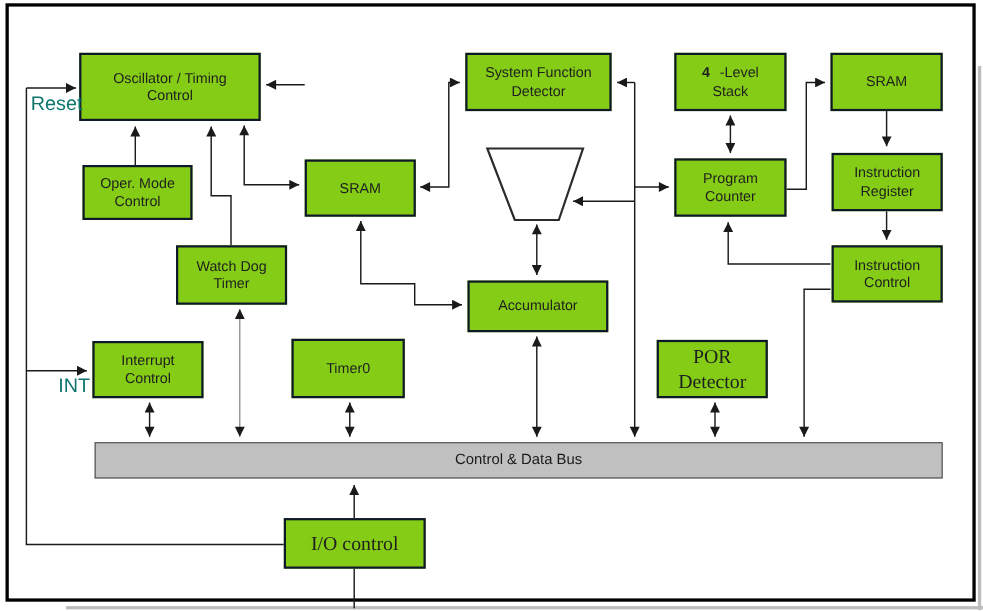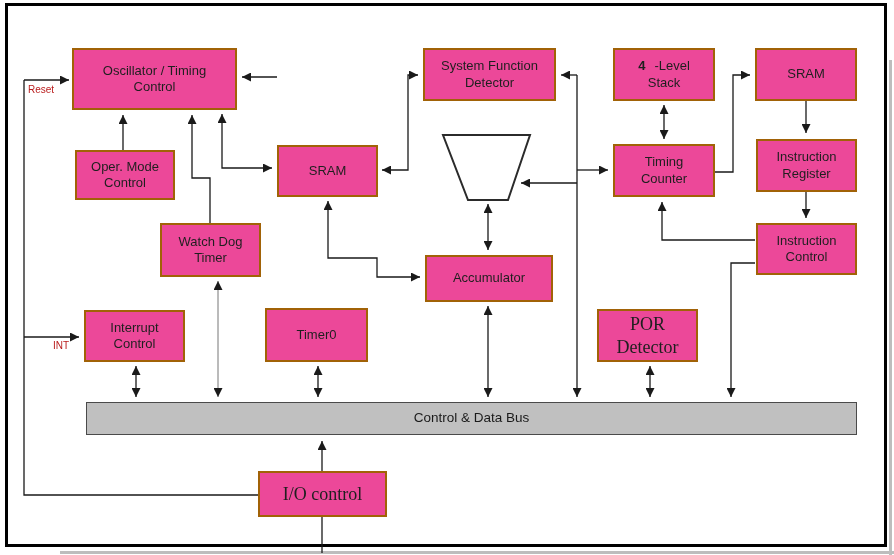--- a/index.html
+++ b/index.html
@@ -1,29 +1,29 @@
 <!DOCTYPE html>
 <html><head>
 <meta charset="utf-8">
 <style>
   html,body{margin:0;padding:0;background:#fff;}
   #stage{position:relative;width:894px;height:555px;background:#ffffff;overflow:hidden;
          font-family:"Liberation Sans",sans-serif;}
   .frame{position:absolute;left:5px;top:3px;width:882px;height:544px;
          border:3px solid #000;box-sizing:border-box;z-index:0;}
   .wires{position:absolute;left:0;top:0;width:894px;height:555px;z-index:1;}
-  .box{position:absolute;background:#ec4899;border:2px solid #a16207;box-sizing:border-box;
+  .box{position:absolute;background:#84cc16;border:2px solid #0f172a;box-sizing:border-box;
        display:flex;flex-direction:column;align-items:center;justify-content:center;
        font-size:13px;line-height:1.25;color:#1f1f1f;text-align:center;z-index:2;}
   .serif{font-family:Liberation Serif, serif;font-size:18px;}
   .bus{background:#c0c0c0;border:1px solid #4a4a4a;font-size:13.5px;color:#1a1a1a;z-index:2;align-items:center;}
   .alulabel{position:absolute;left:443px;top:135px;width:87px;height:65px;display:flex;
        align-items:center;justify-content:center;font-size:13px;color:#1f1f1f;
        background:transparent;border:none;z-index:2;}
-  .freelabel{position:absolute;font-size:10px;color:#b91c1c;z-index:2;white-space:nowrap;}
+  .freelabel{position:absolute;font-size:18px;color:#0f766e;z-index:2;white-space:nowrap;}
   .stacknum{font-weight:bold;margin-right:9px;}
   .ln{display:block;}
   .edge-r{position:absolute;left:889px;top:60px;width:3px;height:495px;background:#bdbdbd;z-index:0;}
   .edge-b{position:absolute;left:60px;top:551px;width:834px;height:3px;background:#bdbdbd;z-index:0;}
 </style>
 </head>
 <body>
 
 <div id="stage">
   <div class="frame"></div>
@@ -95,21 +95,21 @@
     <span class="ln">Oper. Mode</span>
     <span class="ln">Control</span>
   </div>
 
   <div class="box" style="left:277px;top:145px;width:101px;height:52px">
     <span>SRAM</span>
   </div>
 
 
   <div class="box" style="left:613px;top:144px;width:102px;height:53px">
-    <span class="ln">Timing</span>
+    <span class="ln">Program</span>
     <span class="ln">Counter</span>
   </div>
 
   <div class="box" style="left:756px;top:139px;width:101px;height:53px">
     <span class="ln">Instruction</span>
     <span class="ln">Register</span>
   </div>
 
   <div class="box" style="left:756px;top:223px;width:101px;height:52px">
     <span class="ln">Instruction</span>

